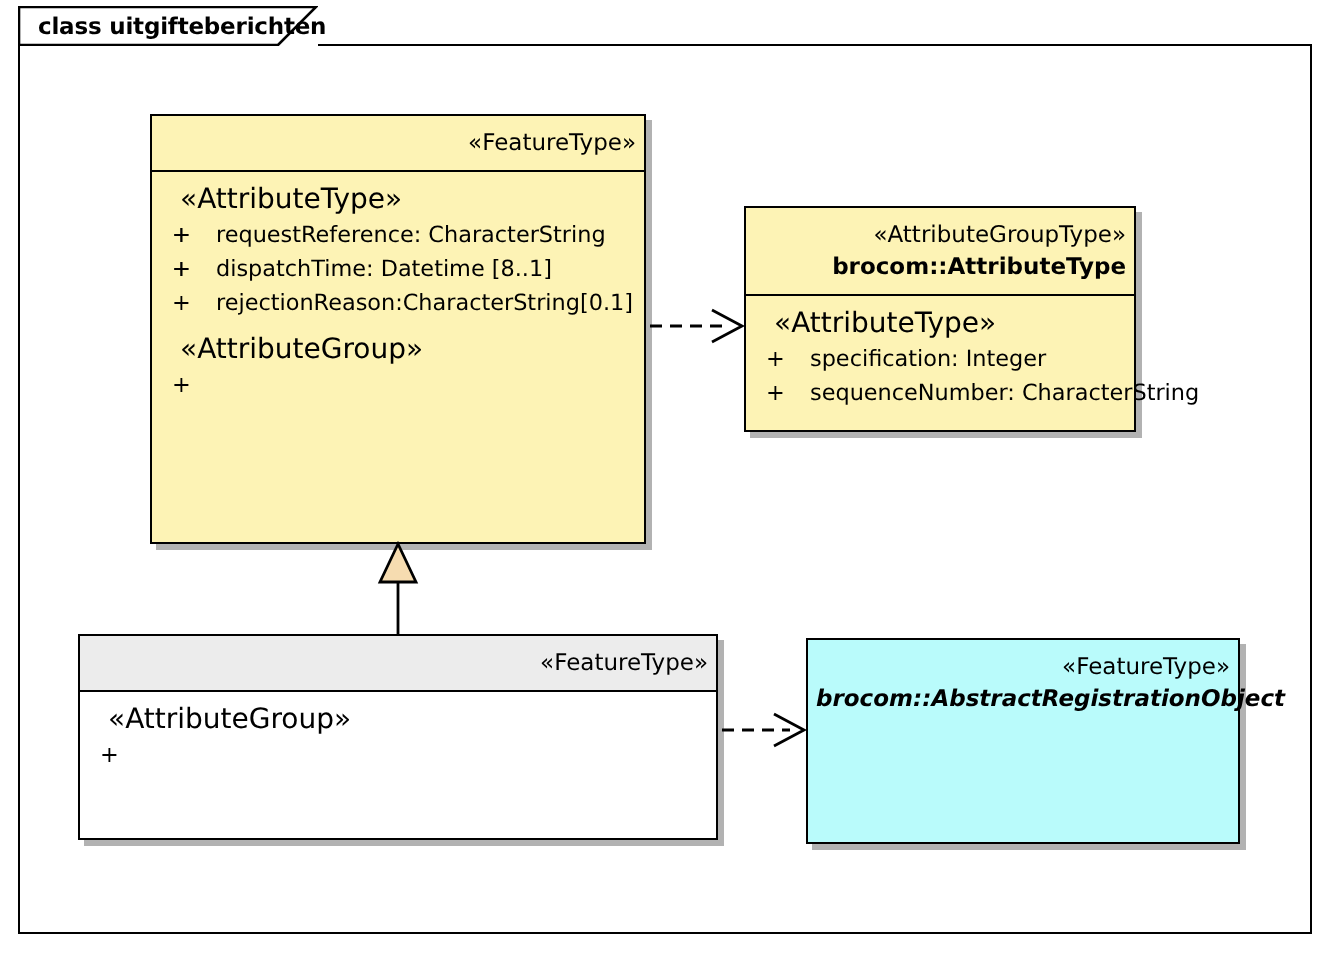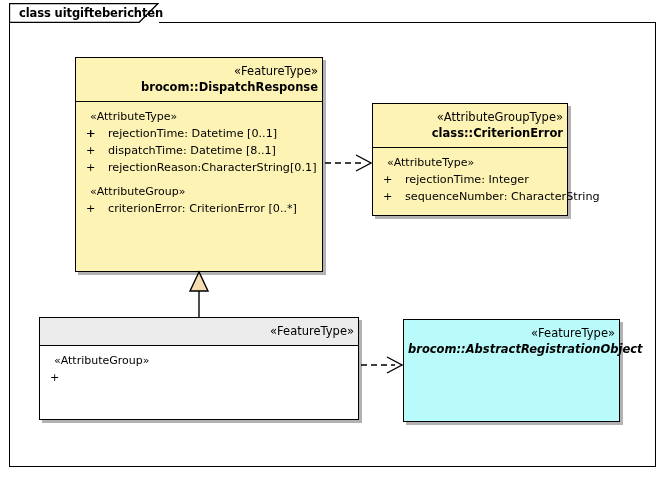--- a/index.html
+++ b/index.html
@@ -81,21 +81,21 @@
     white-space: nowrap;
   }
   .cls .hdr .nm.abstract {
     font-style: italic;
   }
   .cls .body {
     box-sizing: border-box;
     padding: 6px 4px 6px 0px;
   }
   .grp-label {
-    font-size: 11px;
+    font-size: 14px;
     color: #000000;
     padding-left: 14px;
     line-height: 17px;
     white-space: nowrap;
   }
   .attr {
     font-size: 11.2px;
     color: #000000;
     line-height: 17px;
     white-space: nowrap;
@@ -162,61 +162,59 @@
   <div class="frame-tab">
     <svg width="150" height="20" viewBox="0 0 150 20">
       <path d="M 0.5 0.5 L 149 0.5 L 130 19.5 L 0.5 19.5 Z" fill="#ffffff" stroke="#000000" stroke-width="1.3"></path>
     </svg>
     <div class="frame-tab-label">class uitgifteberichten</div>
   </div>
 
   <div class="cls" id="box-dispatch-response">
     <div class="hdr">
       <div class="stereo">«FeatureType»</div>
-      <div class="nm">brocom::DispatchResponse</div>
     </div>
     <div class="body">
       <div class="grp-label">«AttributeType»</div>
       <div class="attr">
         <span class="vis">+</span>
       </div>
       <div class="attr">
         <span class="vis">+</span>
-      </div>
-      <div class="attr">
-        <span class="vis">+</span>
-        <span>rejectionTime: Datetime [0..1]</span>
+        <span>requestReference: CharacterString</span>
+      </div>
+      <div class="attr">
+        <span class="vis">+</span>
       </div>
       <div class="attr">
         <span class="vis">+</span>
         <span>dispatchTime: Datetime [8..1]</span>
       </div>
       <div class="attr">
         <span class="vis">+</span>
         <span>rejectionReason:CharacterString[0.1]</span>
       </div>
       <div class="spacer"></div>
       <div class="grp-label">«AttributeGroup»</div>
       <div class="attr">
         <span class="vis">+</span>
-        <span>criterionError: CriterionError [0..*]</span>
       </div>
     </div>
   </div>
 
   <div class="cls" id="box-criterion-error">
     <div class="hdr">
       <div class="stereo">«AttributeGroupType»</div>
-      <div class="nm">class::CriterionError</div>
+      <div class="nm">brocom::AttributeType</div>
     </div>
     <div class="body">
       <div class="grp-label">«AttributeType»</div>
       <div class="attr">
         <span class="vis">+</span>
-        <span>rejectionTime: Integer</span>
+        <span>specification: Integer</span>
       </div>
       <div class="attr">
         <span class="vis">+</span>
         <span>sequenceNumber: CharacterString</span>
       </div>
     </div>
   </div>
 
   <div class="cls" id="box-dispatch-data-response">
     <div class="hdr">

